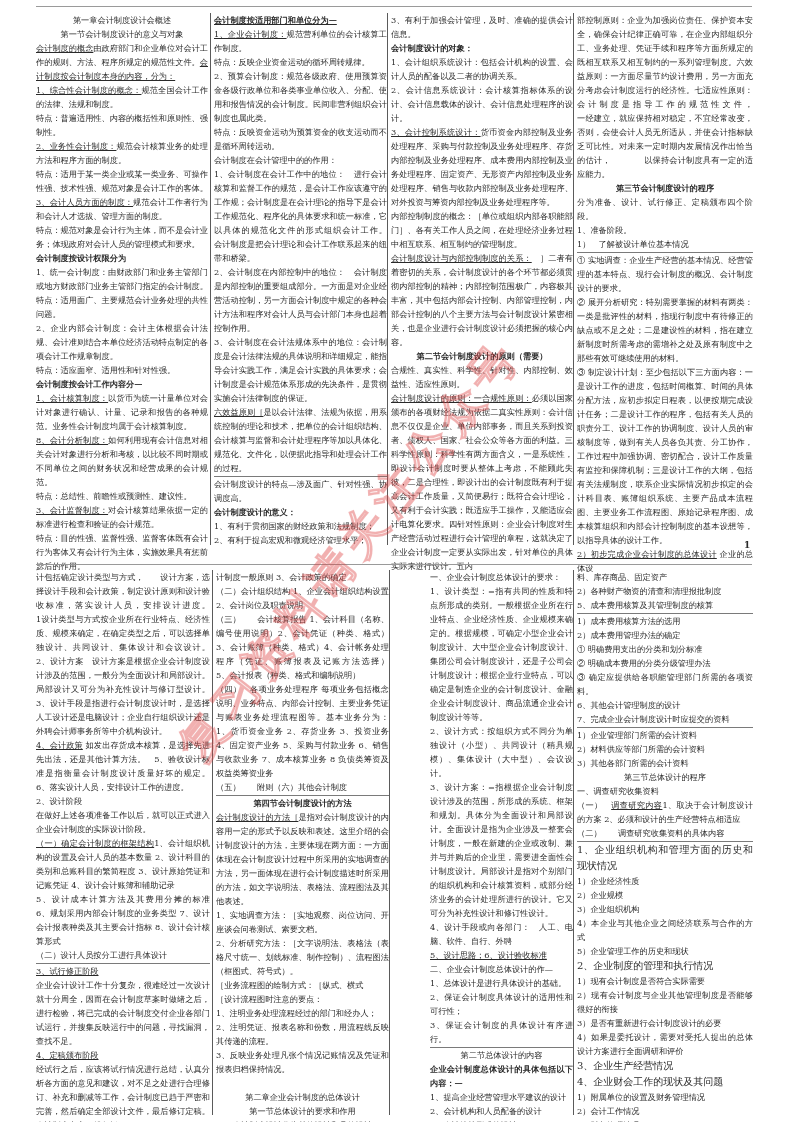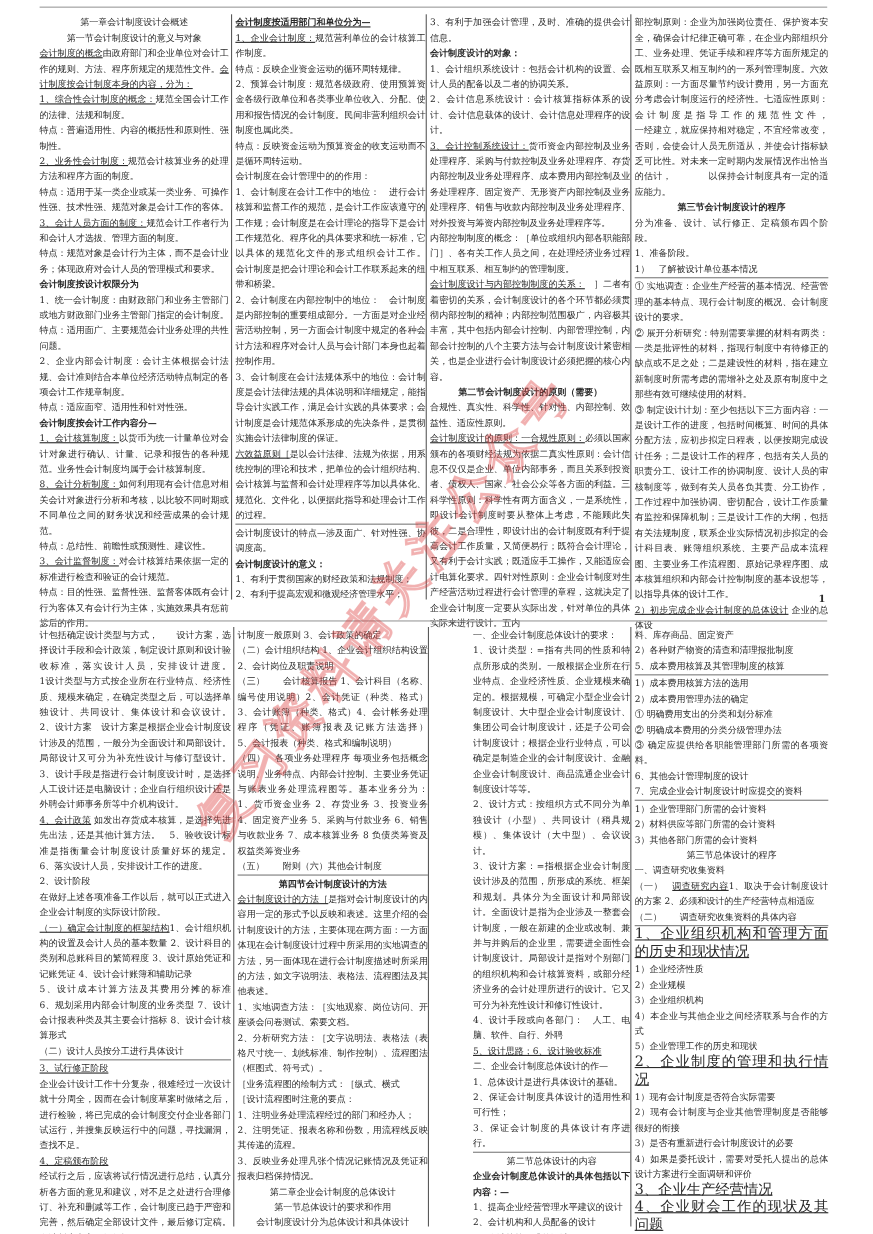--- a/index.html
+++ b/index.html
@@ -6,22 +6,22 @@
   body { width:794px; height:1122px; position:relative; overflow:hidden;
          font-family:"DejaVu Serif", "Liberation Serif", serif; color:#2a2a2a; }
   .hrule { position:absolute; left:36px; width:716px; height:0; border-top:1.5px solid #9a9a9a; }
   .half { position:absolute; left:0; width:794px; }
   .col { position:absolute; top:0; bottom:0; box-sizing:border-box; font-size:8.2px; line-height:14px; text-align:justify; }
   .col.bl { border-left:1px solid #5a5a5a; padding-left:3px; }
   .col p { margin:0; }
   .col .center { text-align:center; }
   .col .bold { font-weight:bold; }
   .col .rule { border-top:1px solid #7a7a7a; margin-top:1px; }
-  .col .big { font-size:13px; line-height:16px;text-decoration:underline; }
-  .col .gap { }
+  .col .big { font-size:10px; line-height:16px; }
+  .col .gap { margin-top:14px; }
   .u { text-decoration:underline; }
   .b { font-weight:bold; }
   .pagenum { position:absolute; left:744px; top:540px; font-size:9px; font-weight:bold; }
   .watermark { position:absolute; left:40px; top:520px; width:620px; text-align:center;
                transform:rotate(-52deg); font-size:46px; letter-spacing:6px; font-weight:bold;
                color:rgba(230,90,90,0.10); -webkit-text-stroke:1px rgba(220,60,60,0.35);
                pointer-events:none; white-space:nowrap; }
 </style>
 </head>
 <body>

